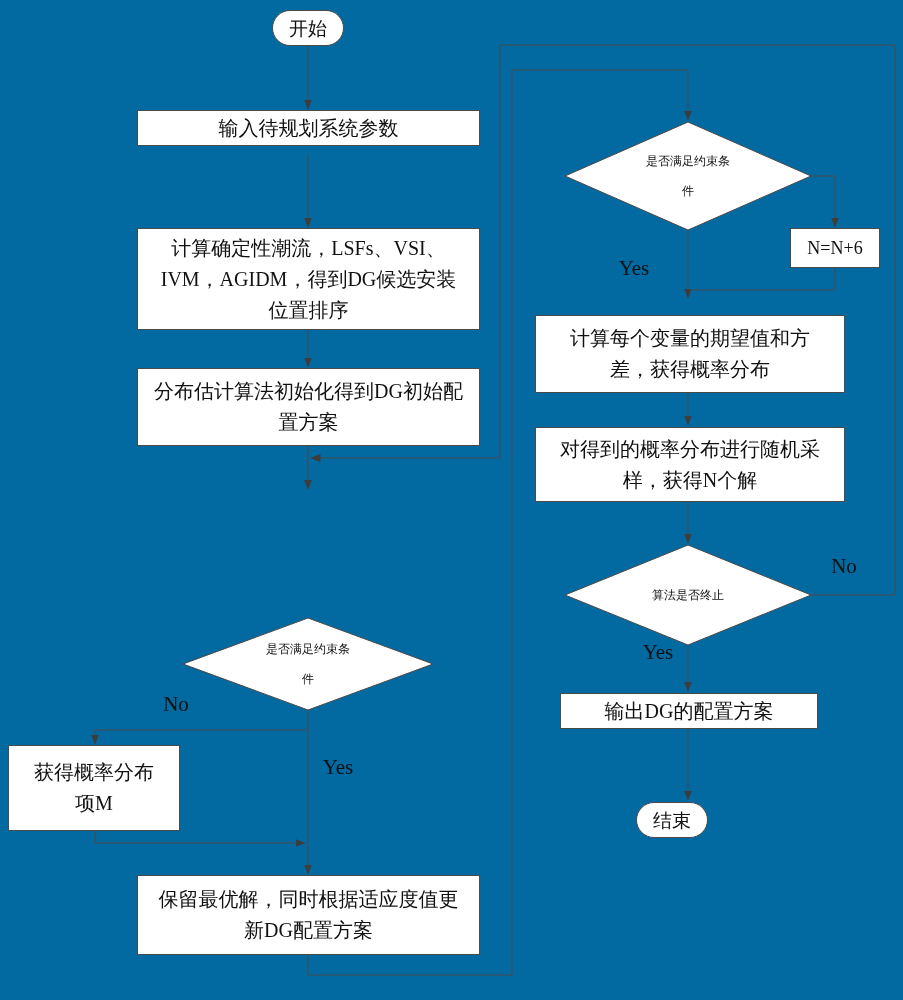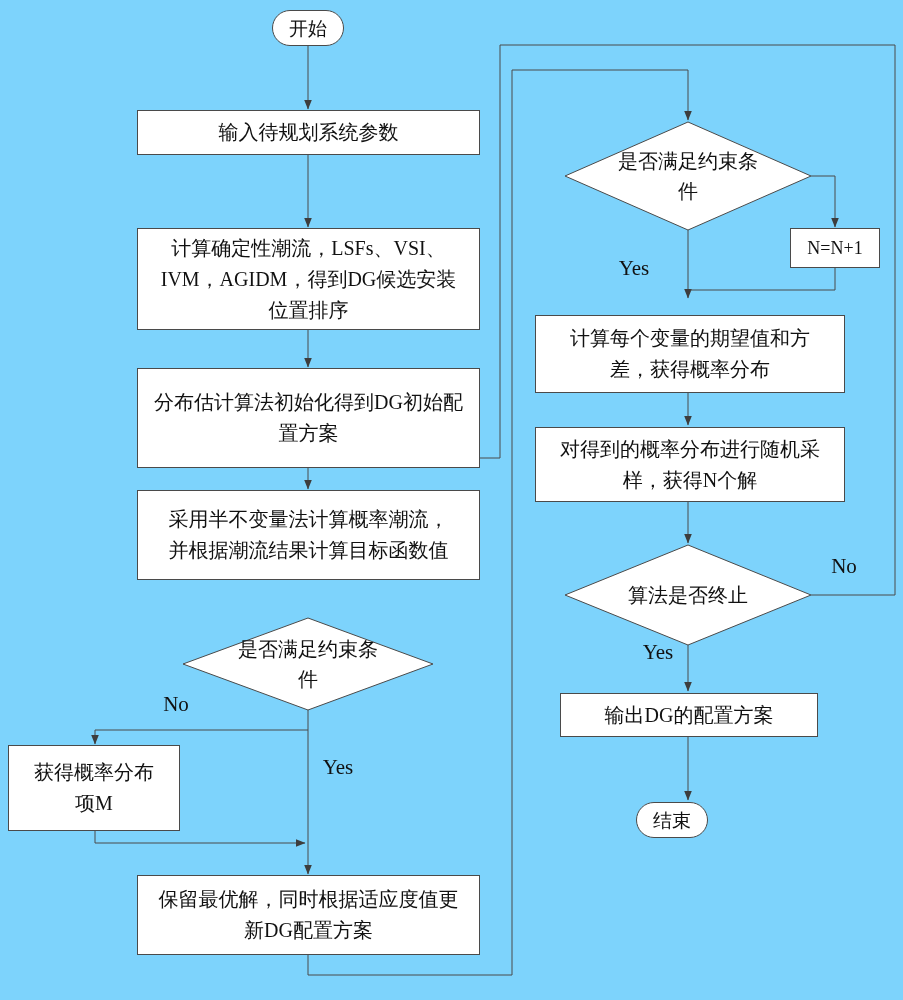--- a/index.html
+++ b/index.html
@@ -1,30 +1,30 @@
 <!DOCTYPE html>
 <html><head>
 <meta charset="utf-8">
 <style>
   * { box-sizing: border-box; }
   html,body { margin:0; padding:0; background:#fff; }
   body { font-family:"Liberation Serif","DejaVu Serif",serif; color:#111; }
-  .stage { position:relative; width:903px; height:1000px; background:#7dd3fc; overflow:hidden; }
+  .stage { position:relative; width:903px; height:1000px; background:#0369a1; overflow:hidden; }
   .stage > svg { position:absolute; left:0; top:0; }
   .node {
     position:absolute; display:flex; align-items:center; justify-content:center;
     text-align:center; white-space:pre-line; background:#fff;
     border:1px solid #4a4a4a; font-size:20px; line-height:31px; padding:2px 5px;
   }
   .oval { border-radius:18px; font-size:19px; }
   .small { font-size:18px; line-height:24px; }
   .dtext {
     position:absolute; display:flex; align-items:center; justify-content:center;
     text-align:center; white-space:pre-line; background:transparent;
-    font-size:20px; line-height:30px;
+    font-size:12px; line-height:30px;
   }
   .elabel { position:absolute; font-size:21px; text-align:center; }
 </style>
 </head>
 <body>
 
 <div class="stage">
 
   <svg width="903" height="1000" viewBox="0 0 903 1000" aria-hidden="true">
     <defs>
@@ -53,39 +53,37 @@
     <g fill="#ffffff" stroke="#4a4a4a" stroke-width="1">
       <polygon points="183,664 308,618 433,664 308,710"></polygon>
       <polygon points="565,176 688,122 811,176 688,230"></polygon>
       <polygon points="565,595 688,545 811,595 688,645"></polygon>
     </g>
   </svg>
 
   <div class="node oval" style="left:272px; top:10px; width:72px; height:36px;">开始</div>
   <div class="node oval" style="left:636px; top:802px; width:72px; height:36px;">结束</div>
 
-  <div class="node" style="left:137px; top:110px; width:343px; height:45px;">输入待规划系统参数</div>
+  <div class="node" style="left:137px; top:110px; width:343px; height:36px;">输入待规划系统参数</div>
   <div class="node" style="left:137px; top:228px; width:343px; height:102px;">计算确定性潮流，LSFs、VSI、
 IVM，AGIDM，得到DG候选安装
 位置排序</div>
-  <div class="node" style="left:137px; top:368px; width:343px; height:100px;">分布估计算法初始化得到DG初始配
+  <div class="node" style="left:137px; top:368px; width:343px; height:78px;">分布估计算法初始化得到DG初始配
 置方案</div>
-  <div class="node" style="left:137px; top:490px; width:343px; height:90px;">采用半不变量法计算概率潮流，
-并根据潮流结果计算目标函数值</div>
   <div class="node" style="left:8px; top:745px; width:172px; height:86px;">获得概率分布
 项M</div>
   <div class="node" style="left:137px; top:875px; width:343px; height:80px;">保留最优解，同时根据适应度值更
 新DG配置方案</div>
 
-  <div class="node small" style="left:790px; top:228px; width:90px; height:40px;">N=N+1</div>
+  <div class="node small" style="left:790px; top:228px; width:90px; height:40px;">N=N+6</div>
   <div class="node" style="left:535px; top:300px; width:310px; height:78px;margin-top:15px;">计算每个变量的期望值和方
 差，获得概率分布</div>
   <div class="node" style="left:535px; top:427px; width:310px; height:75px;">对得到的概率分布进行随机采
 样，获得N个解</div>
-  <div class="node" style="left:560px; top:693px; width:258px; height:44px;">输出DG的配置方案</div>
+  <div class="node" style="left:560px; top:693px; width:258px; height:36px;">输出DG的配置方案</div>
 
   <div class="dtext" style="left:208px; top:634px; width:200px; height:60px;">是否满足约束条
 件</div>
   <div class="dtext" style="left:588px; top:146px; width:200px; height:60px;">是否满足约束条
 件</div>
   <div class="dtext" style="left:588px; top:580px; width:200px; height:30px;">算法是否终止</div>
 
   <div class="elabel" style="left:152px; top:692px; width:48px;">No</div>
   <div class="elabel" style="left:314px; top:755px; width:48px;">Yes</div>
   <div class="elabel" style="left:610px; top:256px; width:48px;">Yes</div>

